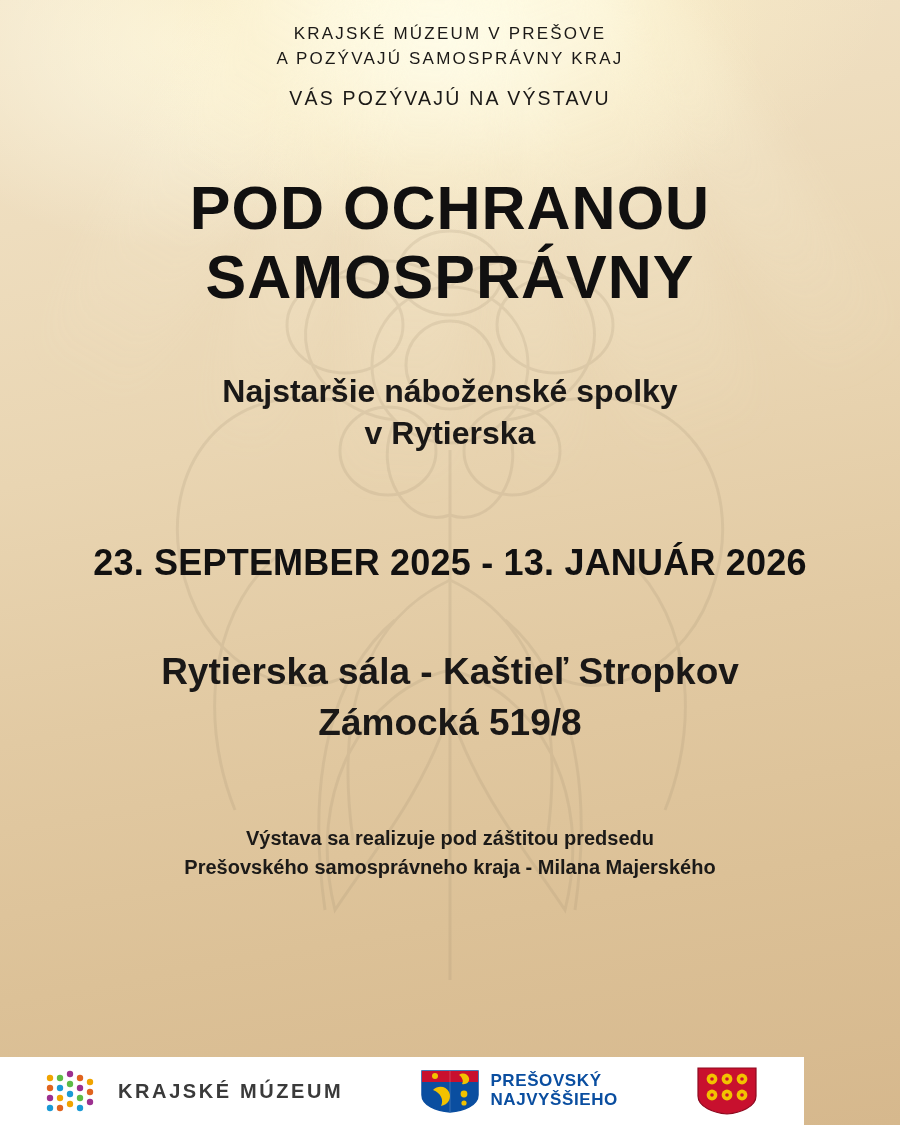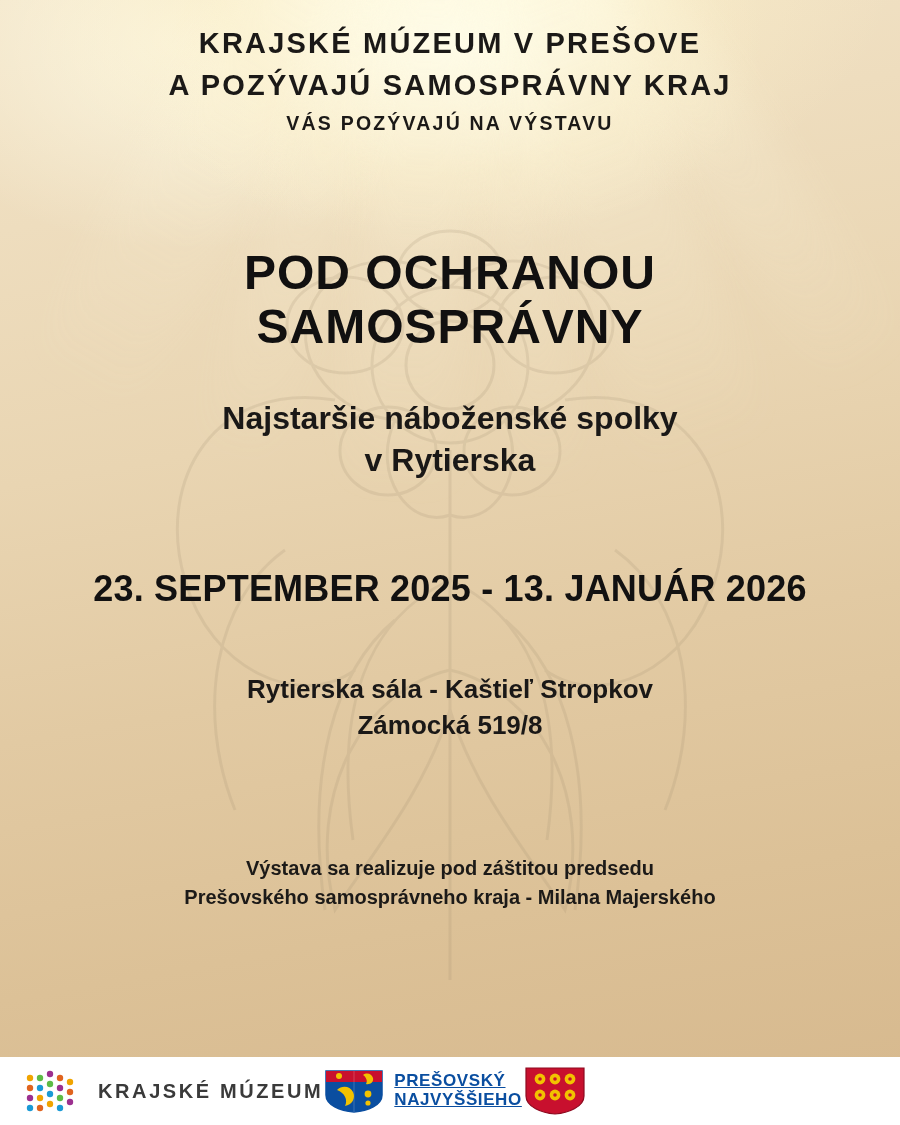--- a/index.html
+++ b/index.html
@@ -73,95 +73,95 @@
     z-index: 3;
     width: 900px;
     height: 1065px;
     box-sizing: border-box;
     padding: 22px 60px 0 60px;
     text-align: center;
     color: #171513;
   }
 
   .organizers {
-    font-size: 29px;
-    font-weight: 700;
+    font-size: 17px;
+    font-weight: 400;
     letter-spacing: 2.2px;
     line-height: 1.45;
     color: #1b1917;
   }
   .organizers .line { display: block; white-space: nowrap; }
 
   .invite {
-    margin-top: 6px;
+    margin-top: 16px;
     font-size: 19.5px;
-    font-weight: 700;
+    font-weight: 400;
     letter-spacing: 2.2px;
     color: #1b1917;
     text-align: center;
   }
 
   .title {
-    margin-top: 111px;
-    font-size: 48px;
+    margin-top: 64px;
+    font-size: 61px;
     font-weight: 700;
     letter-spacing: 1px;
     line-height: 1.13;
     color: #111010;
   }
   .title .line { display: block; }
 
   .subtitle {
-    margin-top: 42px;
+    margin-top: 58px;
     font-size: 32px;
     font-weight: 600;
     line-height: 1.32;
     color: #1a1817;
   }
   .subtitle .line { display: block; }
 
   .dates {
     margin-top: 87px;
     font-size: 36px;
     font-weight: 700;
     letter-spacing: 0.2px;
     color: #121111;
   }
 
   .venue {
     margin-top: 62px;
-    font-size: 26px;
+    font-size: 37px;
     font-weight: 600;
     line-height: 1.38;
     color: #1a1817;
   }
   .venue .line { display: block; }
 
   .patronage {
-    margin-top: 110px;
+    margin-top: 76px;
     font-size: 20px;
     font-weight: 600;
     line-height: 1.45;
     color: #1c1a18;
   }
   .patronage .line { display: block; }
 
   
   .logo-bar {
     position: absolute;
     left: 0;
     bottom: 0;
-    width: 900px;
+    width: 804px;
     height: 68px;
     background: #ffffff;
     z-index: 5;
     display: flex;
     align-items: center;
-    justify-content: flex-start;
-    padding: 0 24px;
+    justify-content: space-between;
+    padding: 0 44px;
     box-sizing: border-box;
   }
 
   .logo {
     display: flex;
     align-items: center;
     gap: 10px;
   }
 
   
@@ -181,21 +181,20 @@
   .psk-logo { display: flex; align-items: center; gap: 9px; }
   .psk-crest { width: 62px; height: 46px; }
   .psk-crest svg { display: block; }
   .psk-text {
     text-align: left;
     color: #0a4ea0;
     font-size: 17px;
     font-weight: 700;
     letter-spacing: 0.6px;
     line-height: 1.1;
-    text-decoration: underline;
   }
   .psk-text .l { display: block; white-space: nowrap; }
 
   .town-crest { width: 66px; height: 50px; }
   .town-crest svg { display: block; }
 </style>
 </head>
 <body>
 
 <div class="poster">

